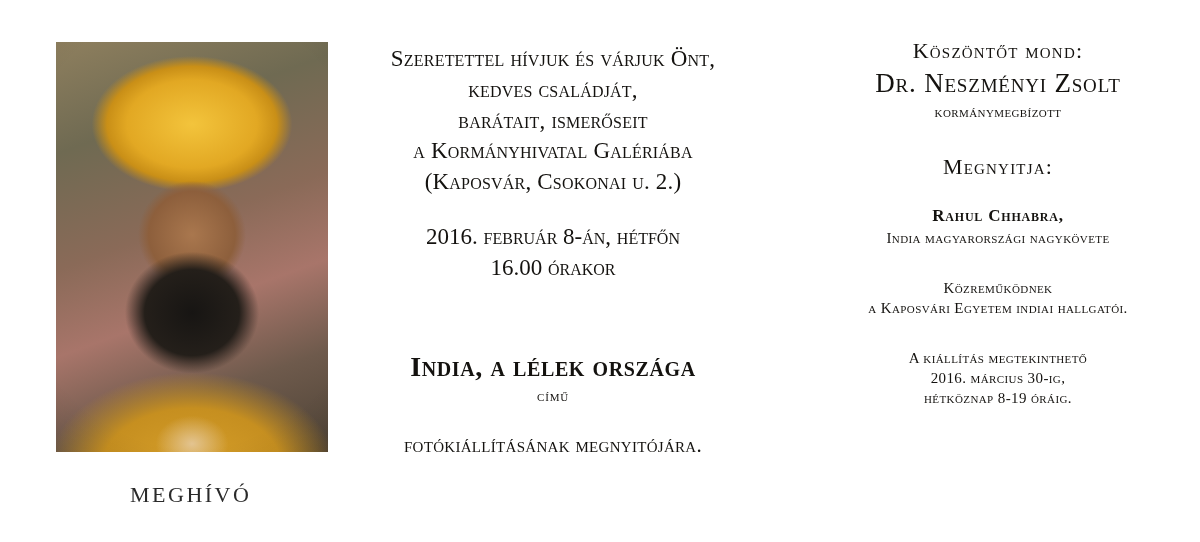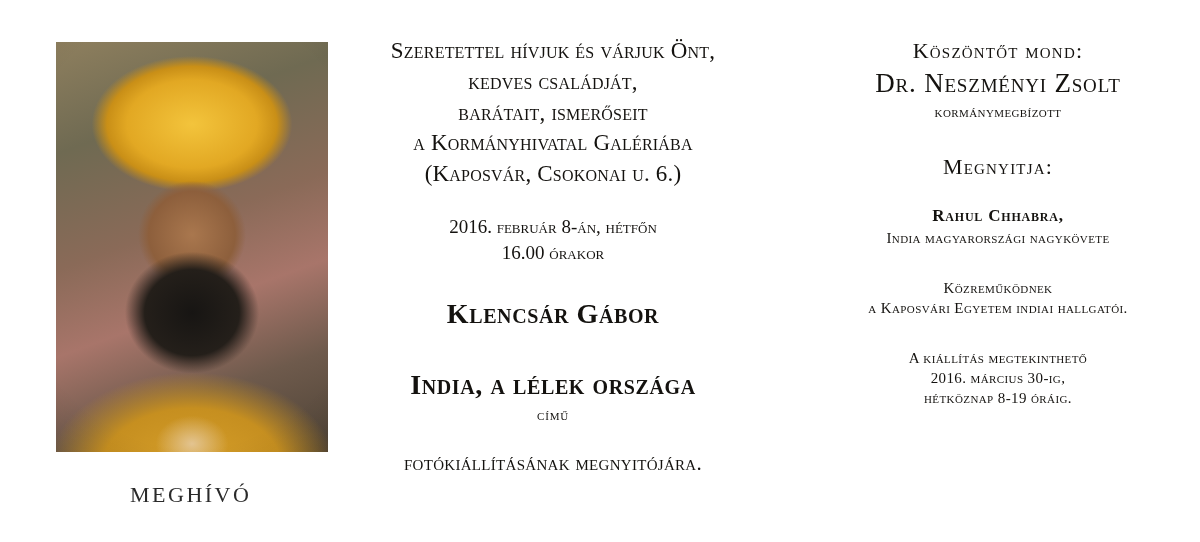--- a/index.html
+++ b/index.html
@@ -71,21 +71,21 @@
     letter-spacing: 2.5px;
     color: #2a2a2a;
     font-variant: small-caps;
     white-space: nowrap;
   }
 
   
   .mid-col {
     position: absolute;
     left: 356px;
-    top: 36px;
+    top: 44px;
     width: 394px;
     text-align: center;
   }
   
   .right-col {
     position: absolute;
     left: 788px;
     top: 36px;
     width: 420px;
     text-align: center;
@@ -96,21 +96,21 @@
     color: #14120f;
     line-height: 1.34;
     white-space: nowrap;
   }
   .sc {
     font-variant: small-caps;
   }
 
   
   .t-lead      { font-size: 23px; letter-spacing: 0.2px; }
-  .t-date      { font-size: 19px; }
+  .t-date      { font-size: 23px; }
   .t-name      { font-size: 28px; font-weight: bold; letter-spacing: 0.6px; }
   .t-title     { font-size: 28px; font-weight: bold; letter-spacing: 0.6px; }
   .t-small     { font-size: 16px; letter-spacing: 0.8px; }
   .t-body      { font-size: 21px; letter-spacing: 0.3px; }
   .t-rname     { font-size: 27px; font-weight: normal; letter-spacing: 0.8px; }
   .t-rname2    { font-size: 17px; font-weight: bold; letter-spacing: 0.8px; }
   .t-rlabel    { font-size: 22px; letter-spacing: 1.2px; }
   .t-rsub      { font-size: 15px; letter-spacing: 0.4px; text-align: center; }
   .gap-md { height: 24px; }
   .gap-lg { height: 30px; }
@@ -127,30 +127,29 @@
       <div class="photo-vignette"></div>
     </div>
     <div class="photo-caption">MEGHÍVÓ</div>
   </div>
 
   <div class="mid-col">
     <div class="line t-lead sc">Szeretettel hívjuk és várjuk Önt,</div>
     <div class="line t-lead sc">kedves családját,</div>
     <div class="line t-lead sc">barátait, ismerőseit</div>
     <div class="line t-lead sc">a Kormányhivatal Galériába</div>
-    <div class="line t-lead sc">(Kaposvár, Csokonai u. 6.)</div>
+    <div class="line t-lead sc">(Kaposvár, Csokonai u. 2.)</div>
 
     <div class="gap-md"></div>
 
     <div class="line t-date sc">2016. február 8-án, hétfőn</div>
     <div class="line t-date sc">16.00 órakor</div>
 
     <div class="gap-lg"></div>
 
-    <div class="line t-name sc">Klencsár Gábor</div>
 
     <div class="gap-xl"></div>
 
     <div class="line t-title sc">India, a lélek országa</div>
     <div class="line t-small sc">című</div>
 
     <div class="gap-md"></div>
 
     <div class="line t-body sc">fotókiállításának megnyitójára.</div>
   </div>

